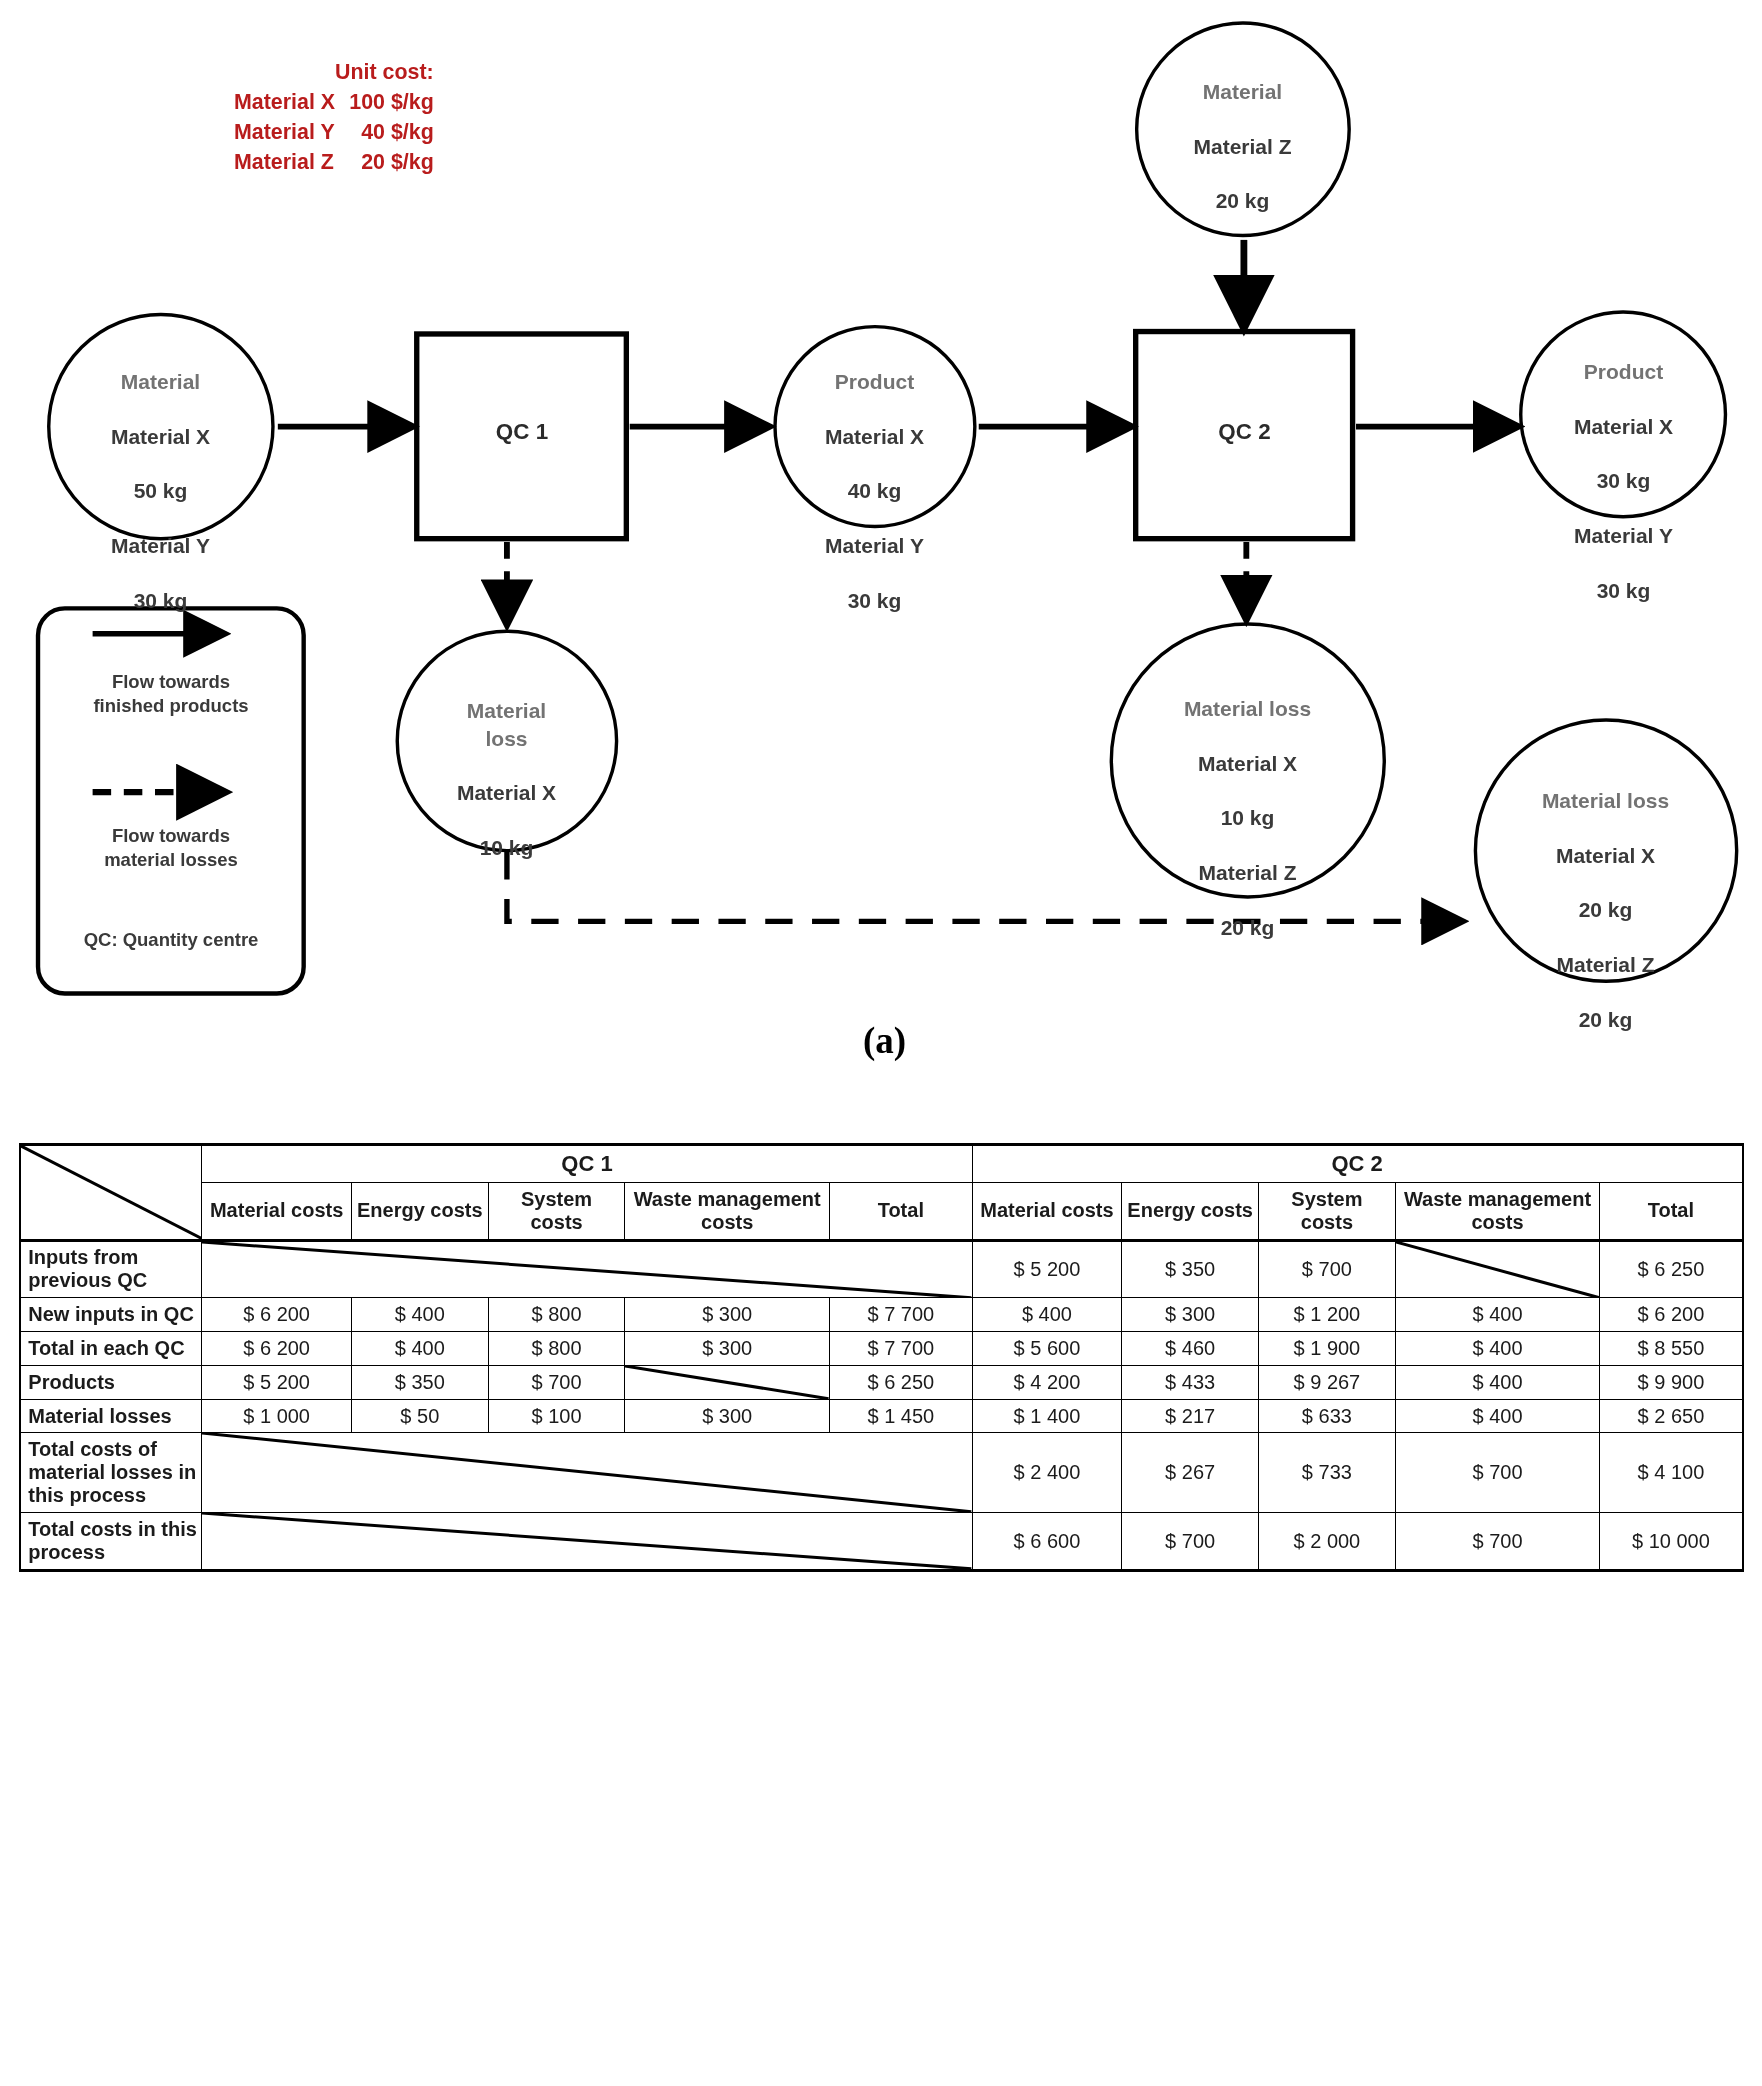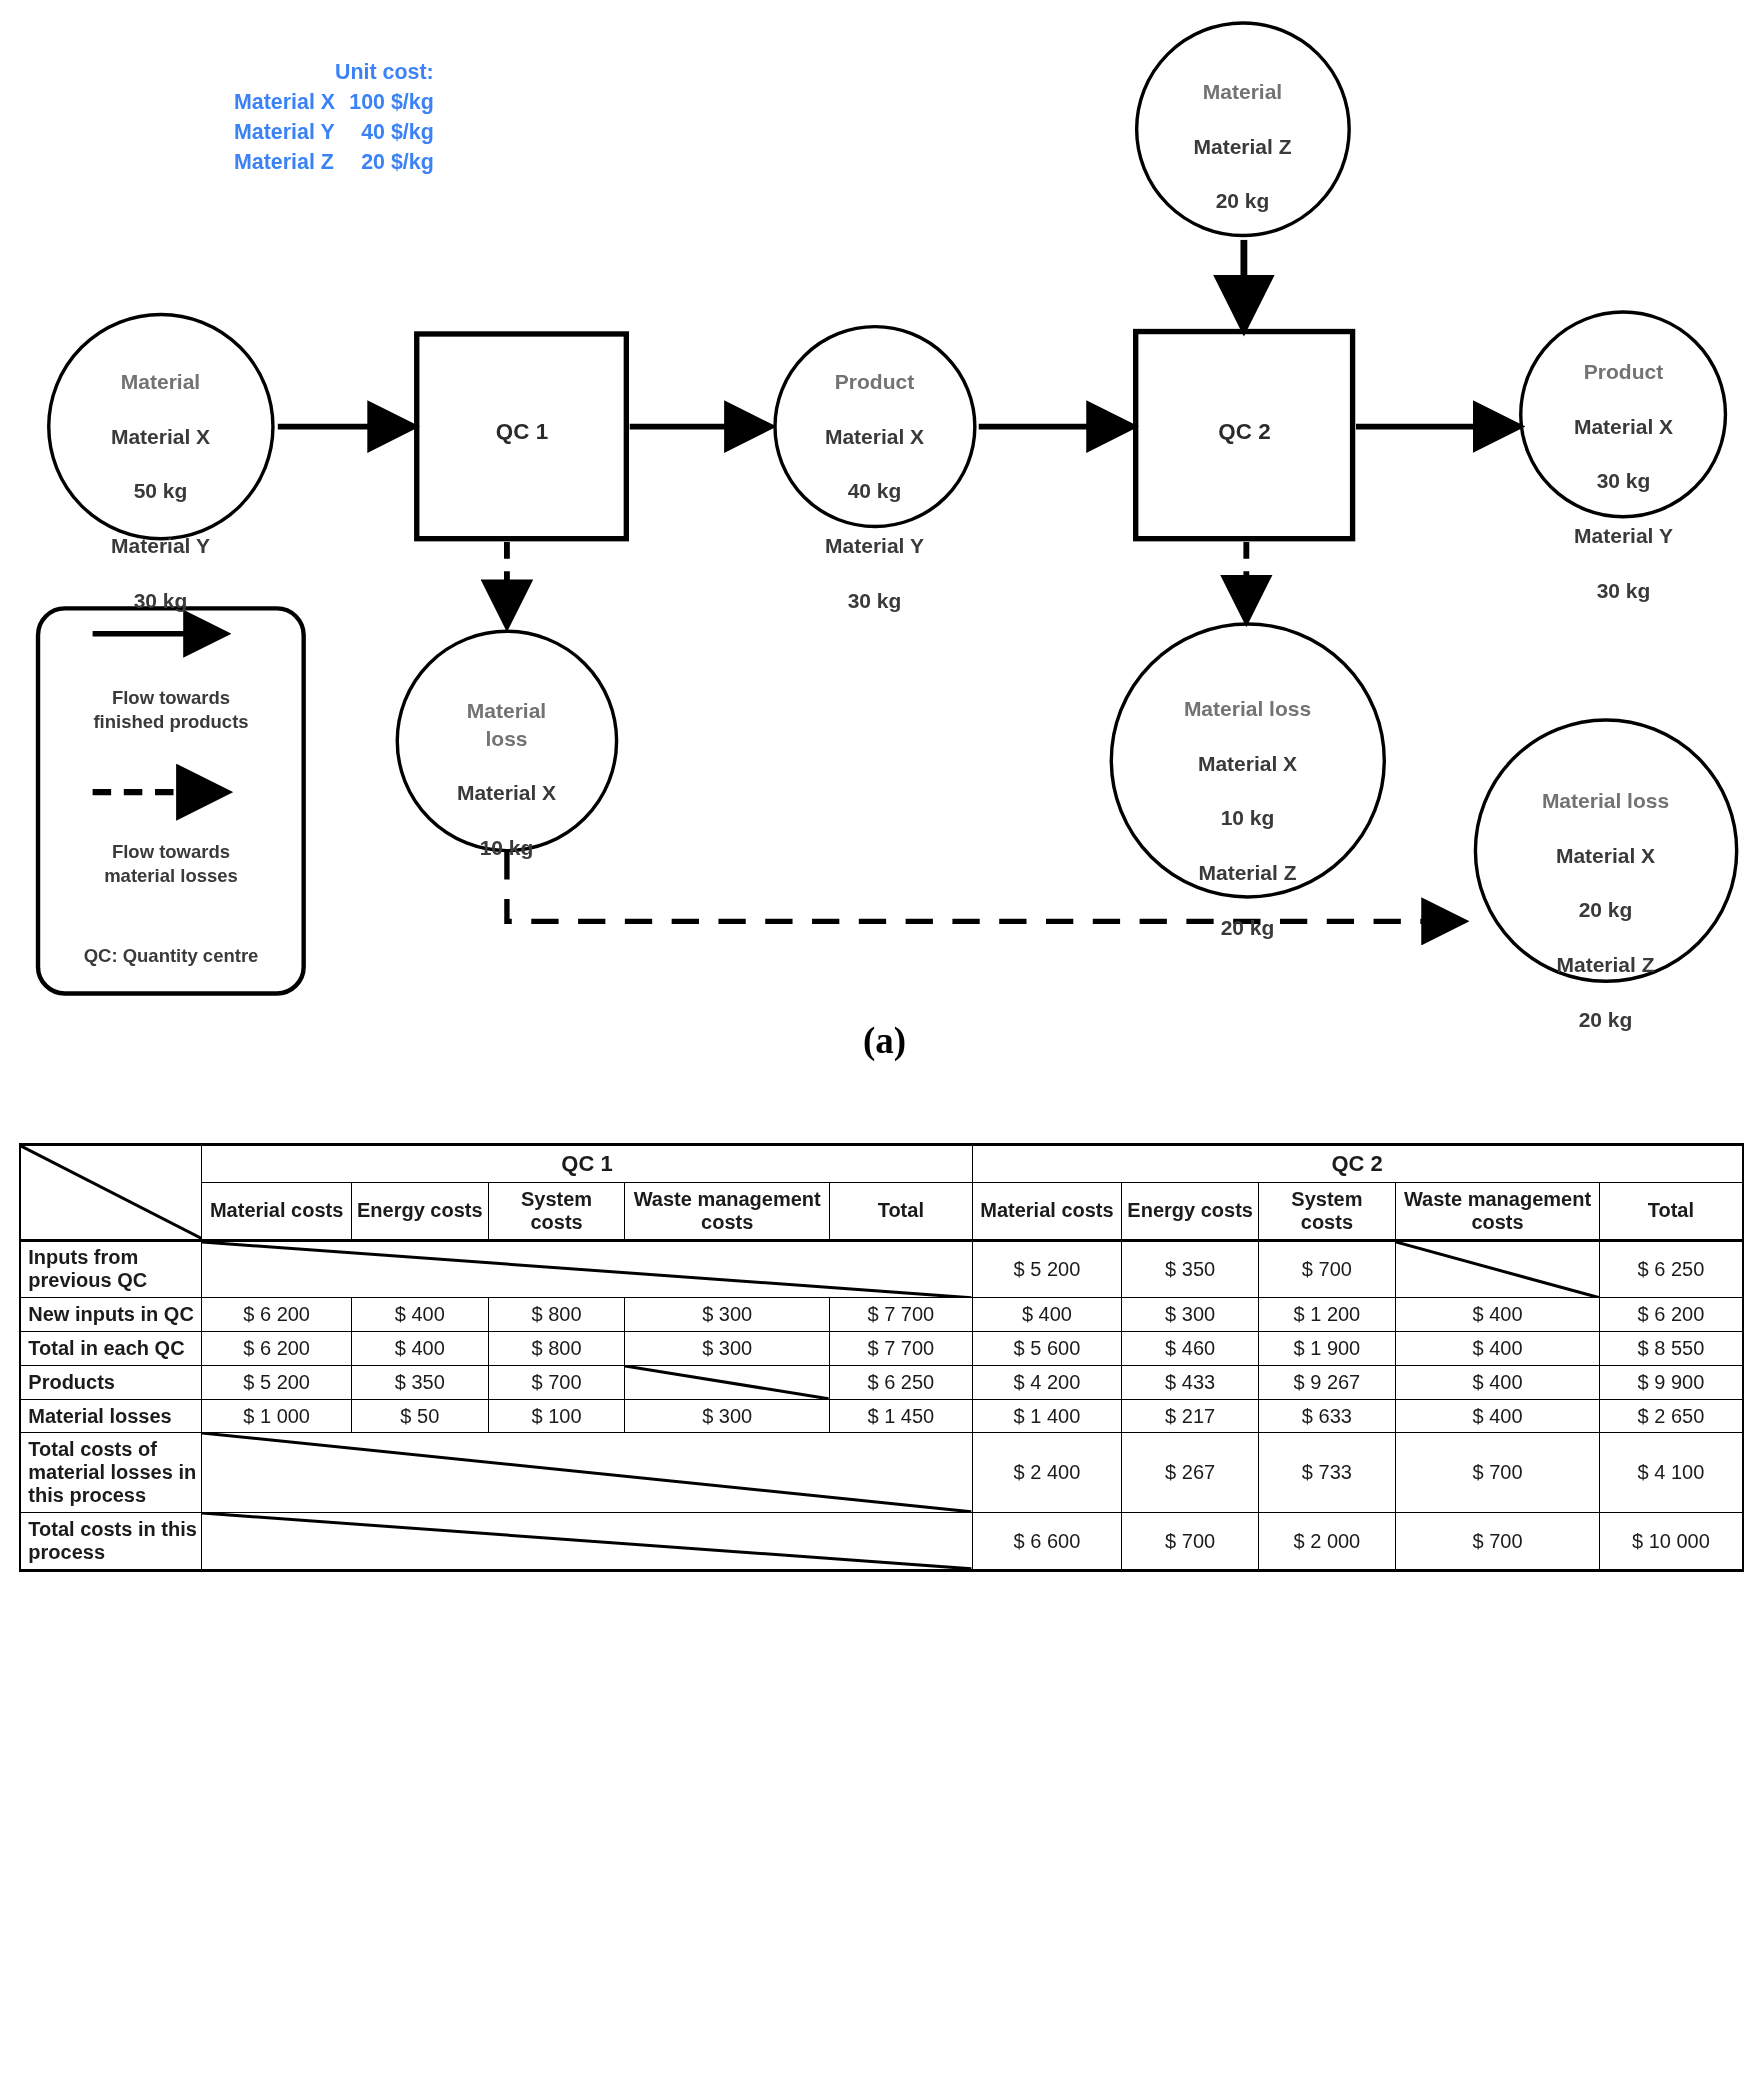--- a/index.html
+++ b/index.html
@@ -27,21 +27,21 @@
     white-space:pre-line;
   }
   .node-title{font-weight:bold;color:#737373;}
   .node-line{font-weight:bold;color:#3a3a3a;}
 
   .unitcost{
     position:absolute;
     font-size:21.4px;
     line-height:1.40;
     font-weight:bold;
-    color:#3b82f6;
+    color:#b91c1c;
   }
   .unitcost table{border-collapse:collapse;}
   .unitcost td{padding:0 0 0 0;font-weight:bold;}
   .uc-label{padding-right:22.4px;}
   .uc-val{text-align:right;}
   .uc-head{text-align:center;}
 
   .qc-label{
     position:absolute;
     font-size:22.4px;
@@ -51,21 +51,20 @@
   }
 
   .legend-text{
     position:absolute;
     text-align:center;
     font-size:18.5px;
     line-height:1.32;
     font-weight:bold;
     color:#3a3a3a;
     white-space:pre-line;
-    margin-top:16px;
   }
 
   .panel-label{
     position:absolute;
     font-family:"Liberation Serif", serif;
     font-weight:bold;
     font-size:37px;
     color:#000;
     text-align:center;
   }

